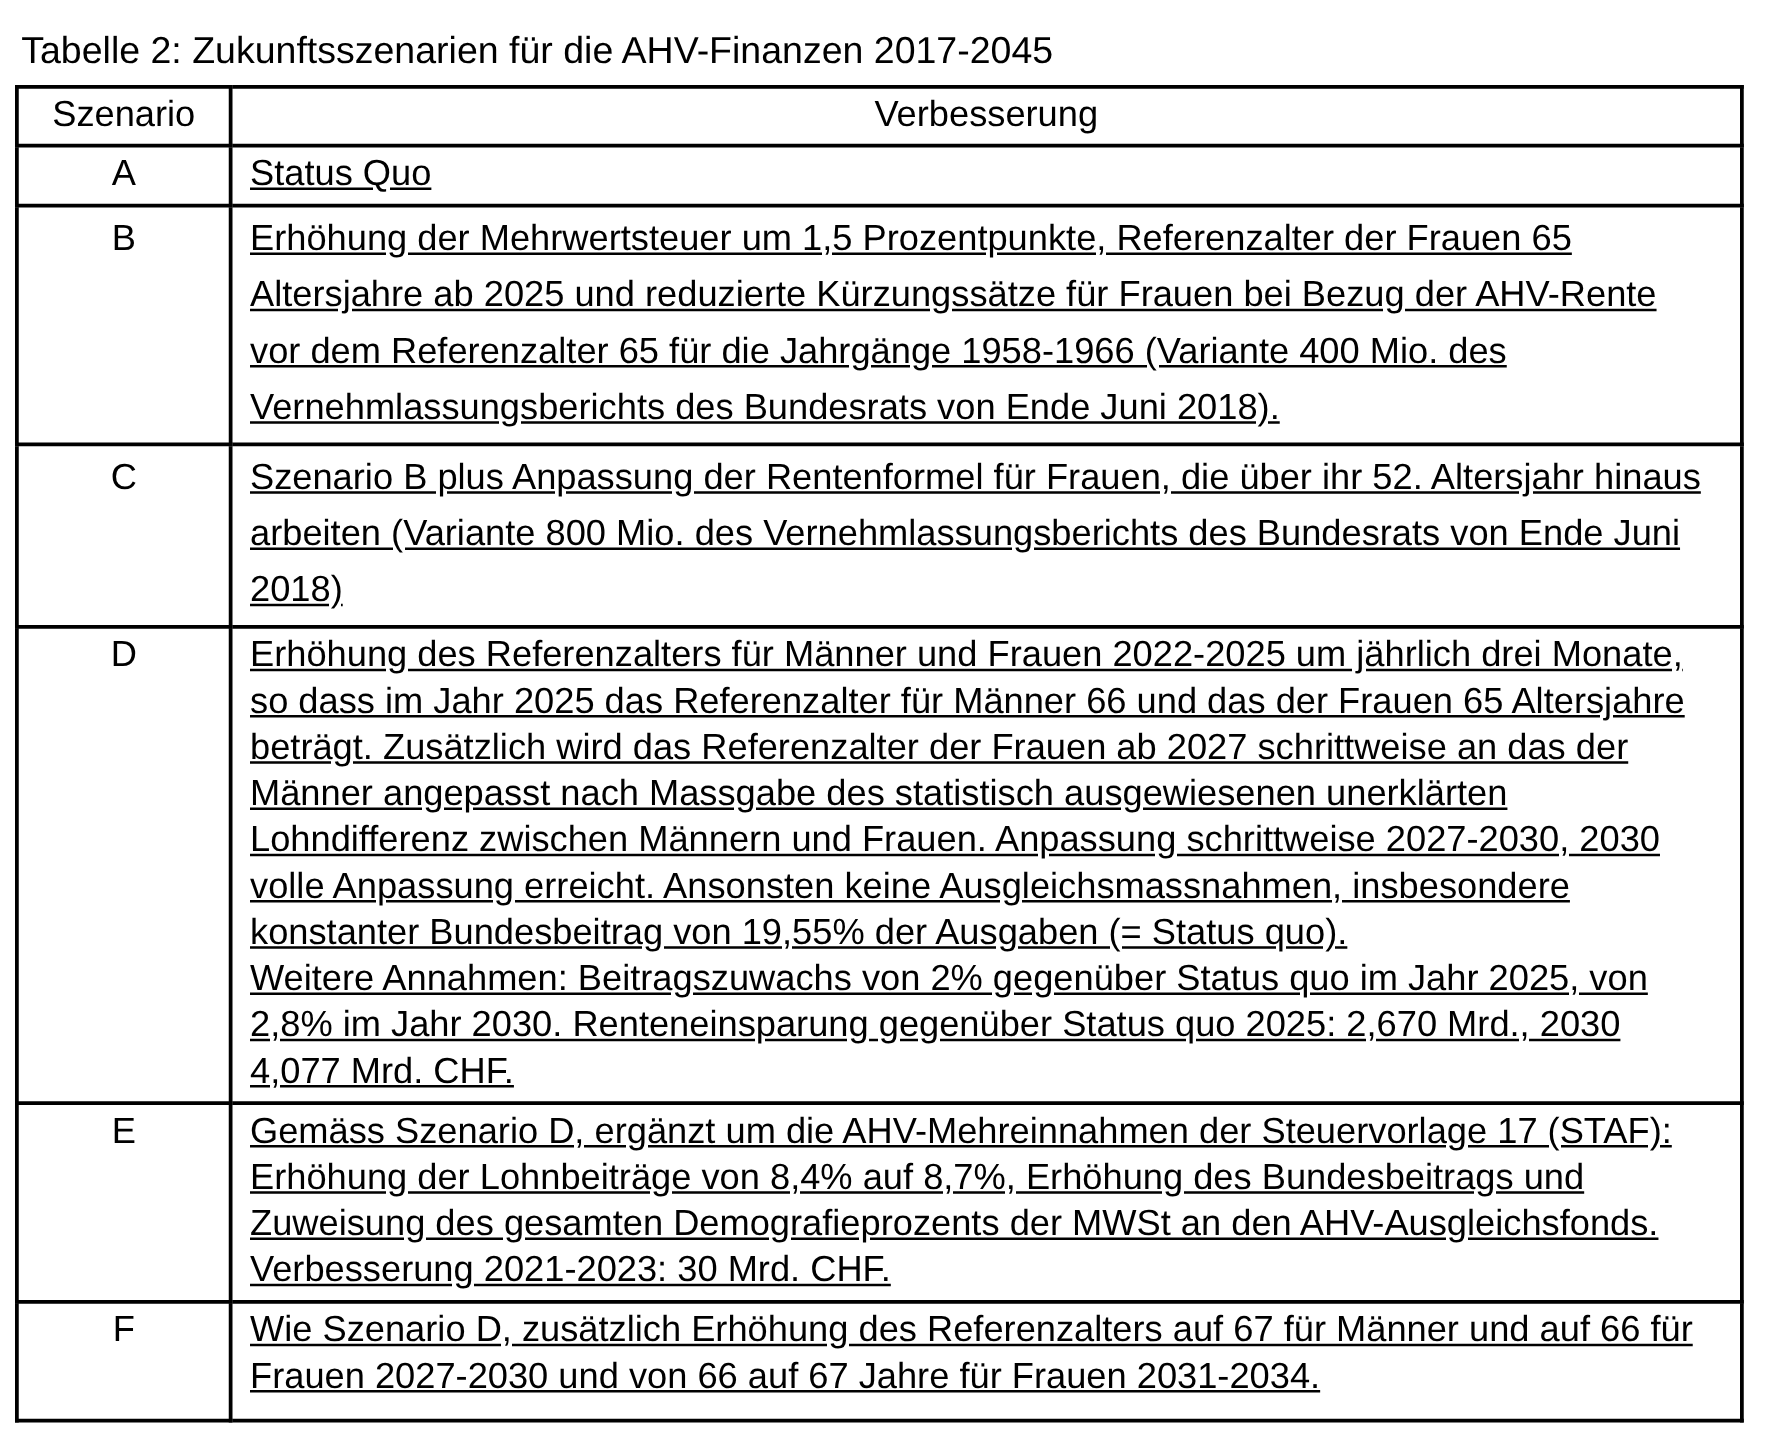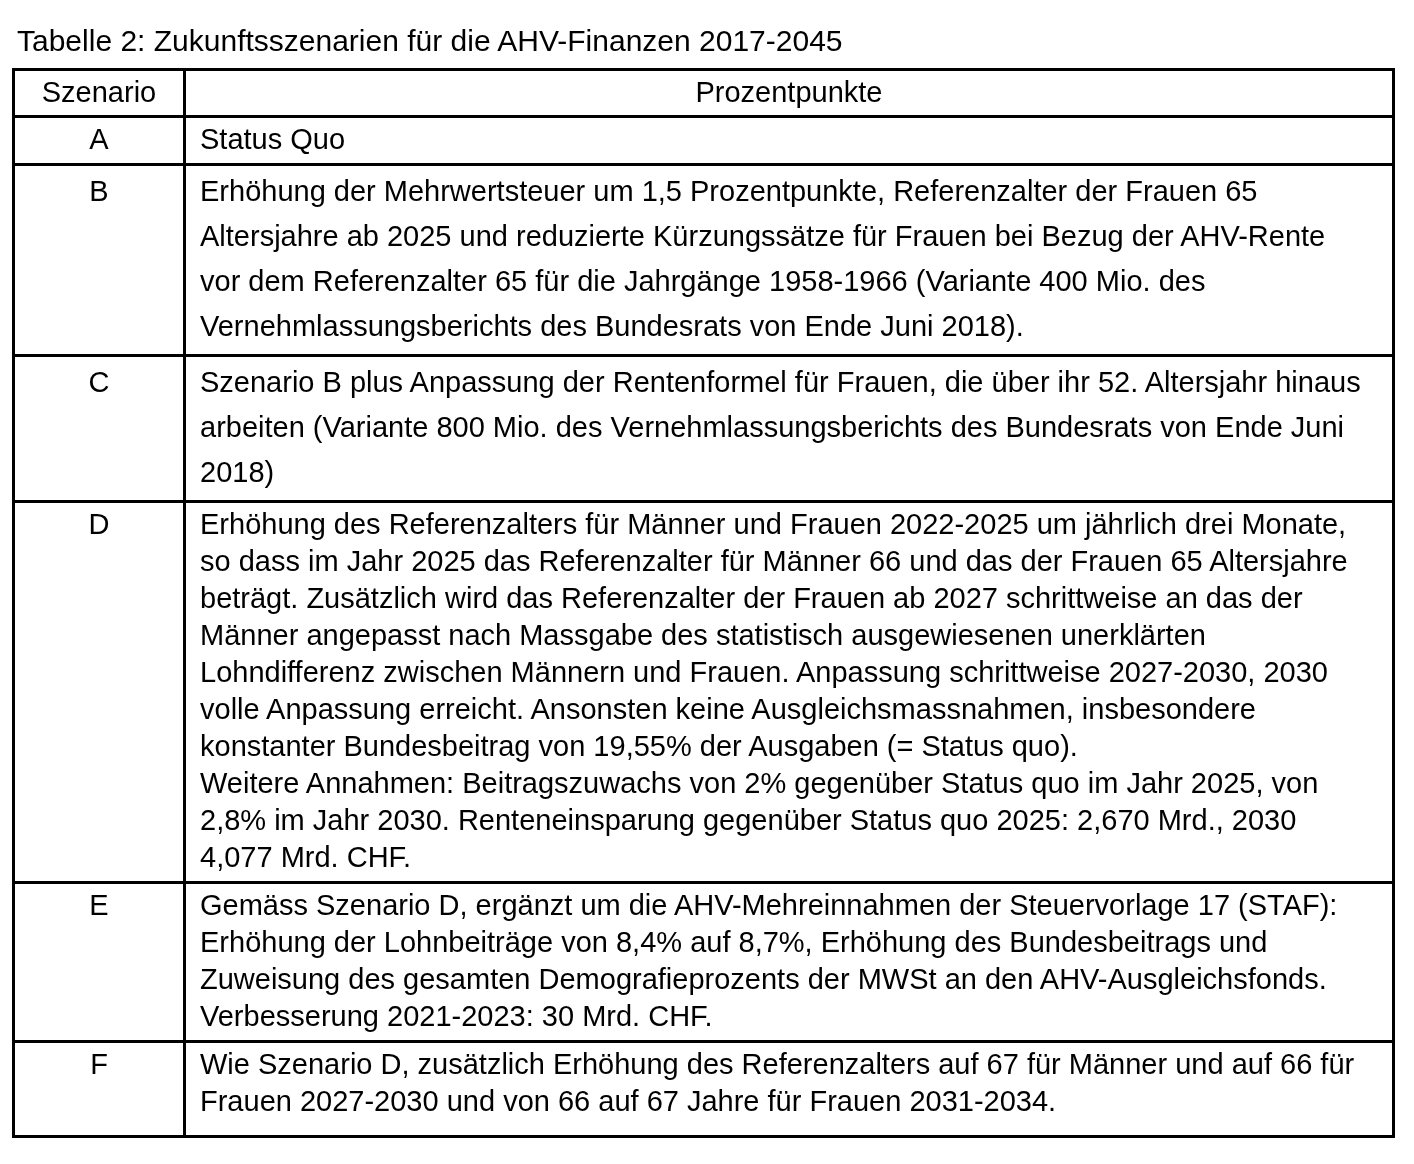--- a/index.html
+++ b/index.html
@@ -45,41 +45,42 @@
     padding: 4px 0 6px;
     line-height: 34px;
   }
   td.scen {
     text-align: center;
     padding: 3px 0 5px;
   }
   td.desc {
     padding: 3px 24px 5px 14px;
     white-space: pre-line;
+    text-decoration: underline;
   }
   tr.tight td { line-height: 37px; }
   tr.loose td { line-height: 45px; }
   tr.row-f td { height: 95px; }
 </style>
 </head>
 <body>
 
 <div class="page">
 
   <div class="caption">Tabelle 2: Zukunftsszenarien für die AHV-Finanzen 2017-2045</div>
 
   <table class="scenario-table">
     <colgroup>
       <col class="col-scenario">
       <col class="col-description">
     </colgroup>
     <thead>
       <tr class="header-row">
         <th class="hdr">Szenario</th>
-        <th class="hdr">Prozentpunkte</th>
+        <th class="hdr">Verbesserung</th>
       </tr>
     </thead>
     <tbody>
       <tr class="tight">
         <td class="scen">A</td>
         <td class="desc">Status Quo</td>
       </tr>
       <tr class="loose">
         <td class="scen">B</td>
         <td class="desc">Erhöhung der Mehrwertsteuer um 1,5 Prozentpunkte, Referenzalter der Frauen 65 Altersjahre ab 2025 und reduzierte Kürzungssätze für Frauen bei Bezug der AHV-Rente vor dem Referenzalter 65 für die Jahrgänge 1958-1966 (Variante 400 Mio. des Vernehmlassungsberichts des Bundesrats von Ende Juni 2018).</td>

